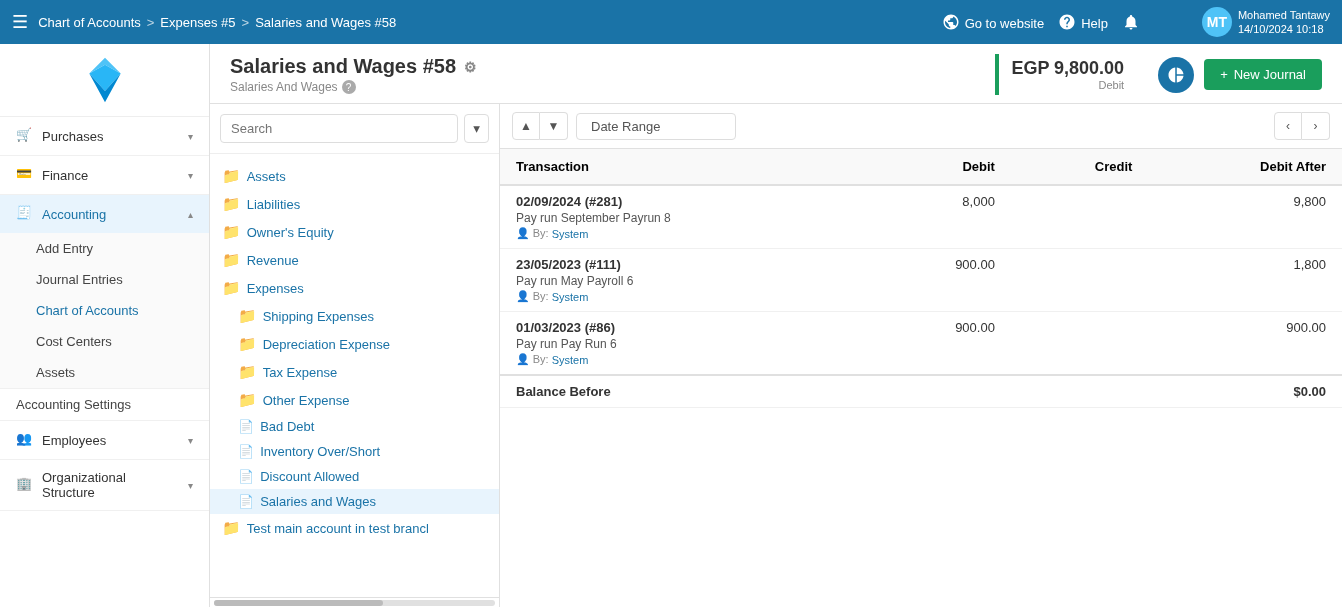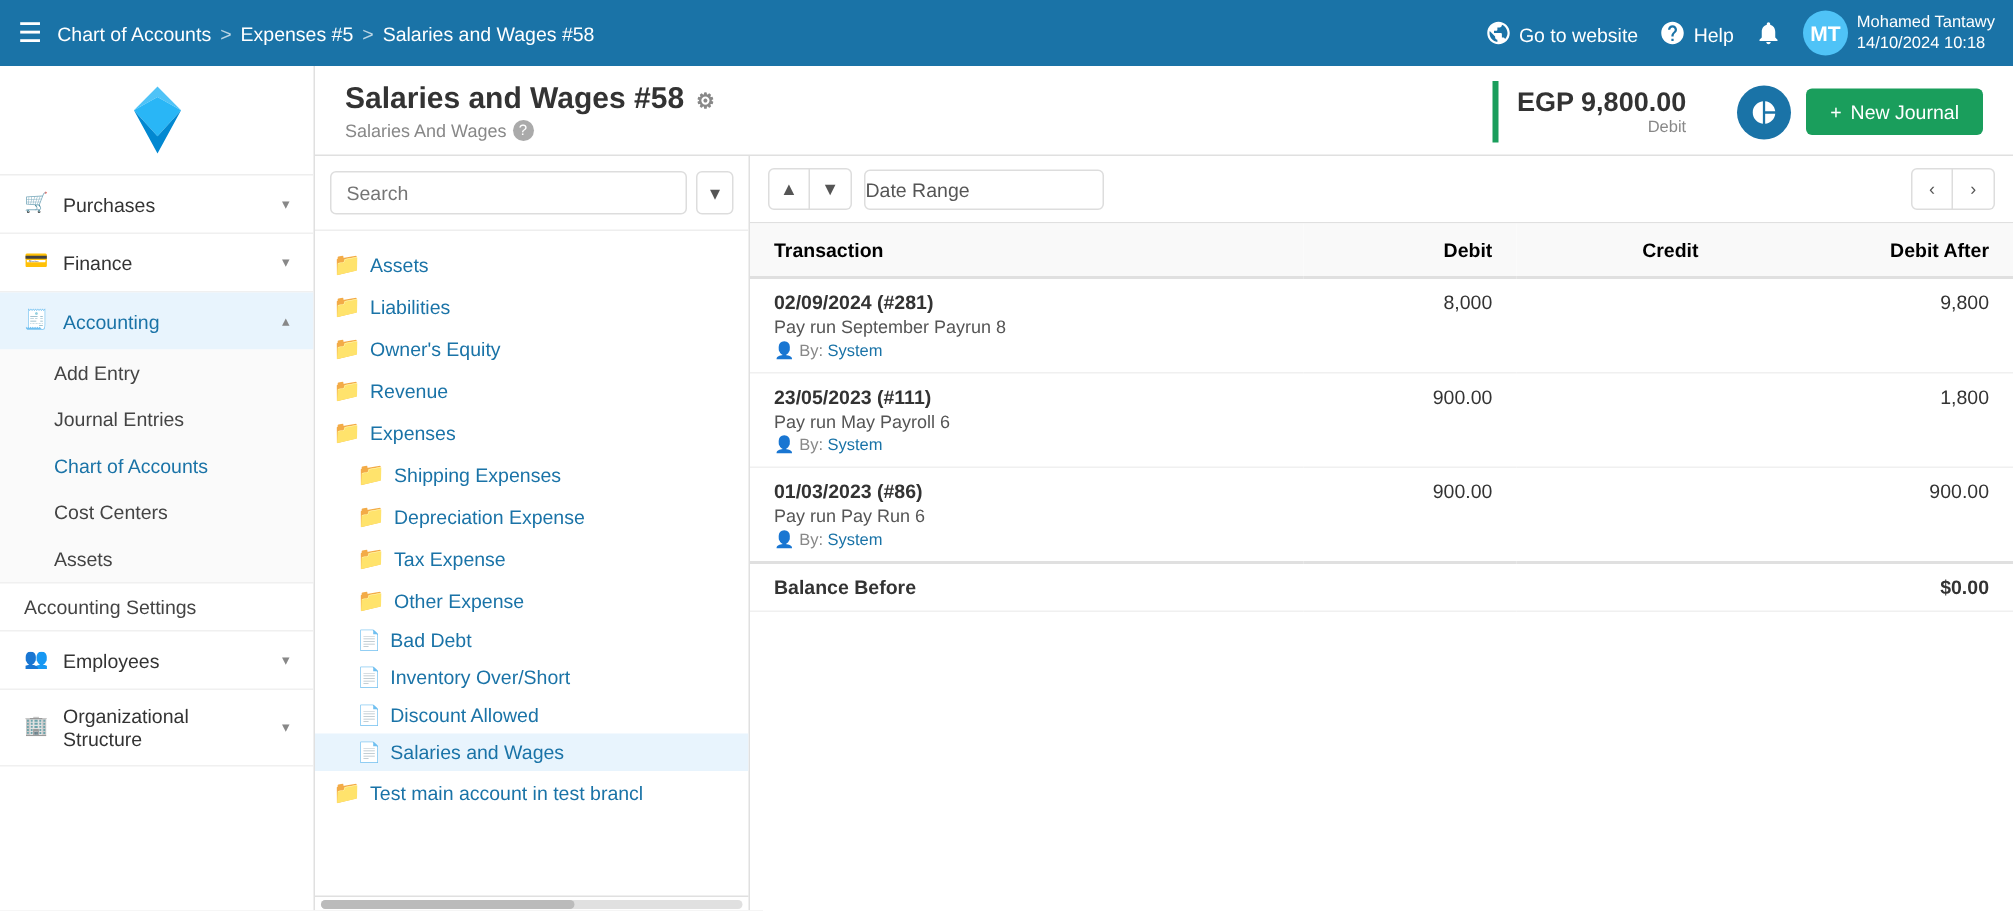--- a/index.html
+++ b/index.html
@@ -16,21 +16,21 @@
       gap: 10px;
       flex-shrink: 0;
     }
     .top-nav .nav-toggle { cursor: pointer; font-size: 18px; color: white; }
     .breadcrumb { display: flex; align-items: center; gap: 6px; font-size: 13px; color: white; flex: 1; }
     .breadcrumb span { cursor: pointer; }
     .breadcrumb .sep { opacity: 0.7; }
     .top-nav-right { display: flex; align-items: center; gap: 14px; }
     .top-nav-btn { display: flex; align-items: flex-end; gap: 5px; cursor: pointer; font-size: 13px; color: white; }
     .top-nav-btn svg { width: 18px; height: 18px; fill: white; }
-    .user-area { display: flex; align-items: center; gap: 6px; }
+    .user-area { display: flex; align-items: center; gap: 6px; margin-left: 48px; }
     .user-avatar { width: 30px; height: 30px; background: #4fc3f7; border-radius: 50%; display: flex; align-items: center; justify-content: center; font-size: 14px; font-weight: bold; color: white; }
     .user-info { font-size: 11px; line-height: 1.3; }
 
     
     .layout { display: flex; flex: 1; overflow: hidden; }
 
     
     .sidebar { width: 210px; background: white; border-right: 1px solid #e0e0e0; display: flex; flex-direction: column; overflow-y: auto; flex-shrink: 0; }
     .sidebar-logo { padding: 12px 16px; border-bottom: 1px solid #eee; display: flex; align-items: center; justify-content: center; }
     .sidebar-logo svg { width: 36px; height: 48px; }
@@ -100,21 +100,21 @@
     .scrollbar-track { flex: 1; height: 6px; background: #e0e0e0; border-radius: 3px; position: relative; }
     .scrollbar-thumb { position: absolute; left: 0; height: 6px; width: 60%; background: #bbb; border-radius: 3px; }
 
     
     .right-panel { flex: 1; display: flex; flex-direction: column; overflow: hidden; }
     .filter-bar { background: white; padding: 8px 12px; border-bottom: 1px solid #e0e0e0; display: flex; align-items: center; gap: 8px; }
     .sort-btns { display: flex; gap: 0; }
     .sort-btn { width: 28px; height: 28px; border: 1px solid #ddd; background: white; cursor: pointer; display: flex; align-items: center; justify-content: center; font-size: 12px; color: #555; }
     .sort-btn:first-child { border-radius: 4px 0 0 4px; }
     .sort-btn:last-child { border-radius: 0 4px 4px 0; border-left: none; }
-    .date-range-btn { border: 1px solid #ddd; background: white; padding: 5px 0; font-size: 13px; color: #555; border-radius: 4px; cursor: pointer; min-width: 160px; text-align: left; }
+    .date-range-btn { border: 1px solid #ddd; background: white; padding: 5px 14px; font-size: 13px; color: #555; border-radius: 4px; cursor: pointer; min-width: 160px; text-align: left; }
     .nav-btns { margin-left: auto; display: flex; gap: 0; }
     .nav-btn { width: 28px; height: 28px; border: 1px solid #ddd; background: white; cursor: pointer; display: flex; align-items: center; justify-content: center; font-size: 12px; color: #555; }
     .nav-btn:first-child { border-radius: 4px 0 0 4px; }
     .nav-btn:last-child { border-radius: 0 4px 4px 0; border-left: none; }
 
     
     .table-area { flex: 1; overflow-y: auto; background: white; }
     table { width: 100%; border-collapse: collapse; }
     thead tr { background: #f9f9f9; border-bottom: 2px solid #e0e0e0; }
     thead th { padding: 10px 16px; text-align: left; font-weight: 600; color: #000000; font-size: 13px; }

